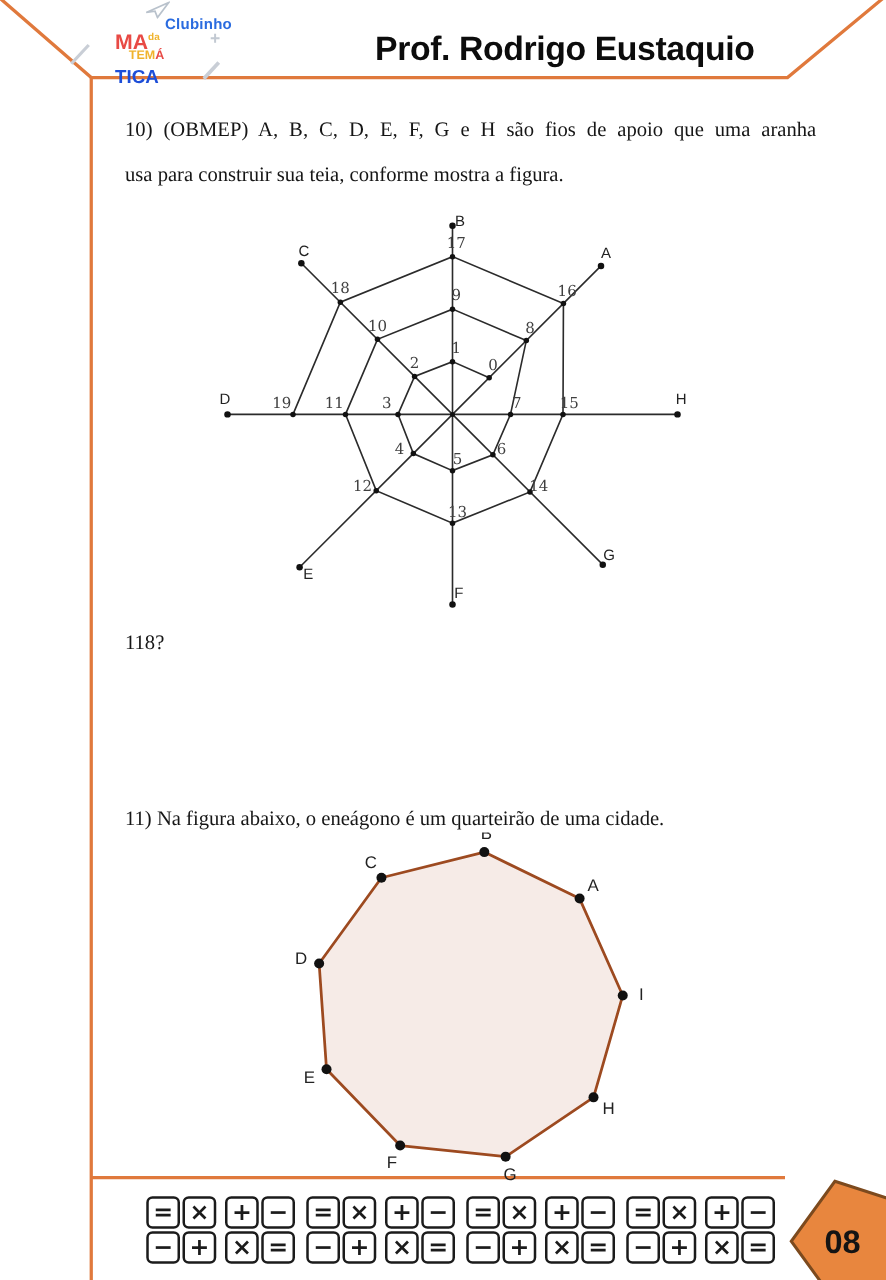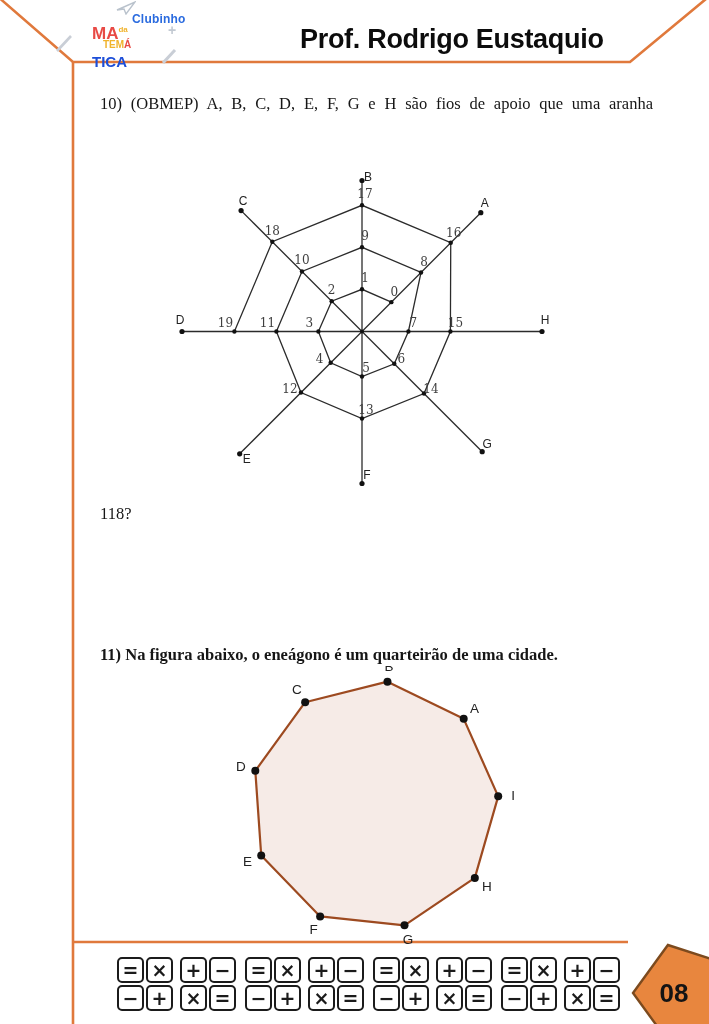--- a/index.html
+++ b/index.html
@@ -21,21 +21,21 @@
   .logo .l2 sup{font-size:8px;}
   .logo .l3{position:absolute;left:33px;top:35px;font-size:10px;}
   .logo .l4{position:absolute;left:22px;top:49px;font-size:15px;}
 
   
   .para{position:absolute;left:84px;width:553px;font-size:16.5px;line-height:35.5px;color:#161616;margin-left:16px;}
   .para .line{display:block;}
   .para .jline{text-align:justify;text-align-last:justify;}
   .q10{top:86px;}
   .q10b{top:496px;}
-  .q11{top:637px;font-weight:bold;}
+  .q11{top:637px;}
 
   
   .keys{position:absolute;left:117px;top:957px;display:flex;gap:9px;}
   .key-group{display:flex;flex-direction:column;gap:2px;}
   .key-row{display:flex;gap:2px;}
   .tile{width:27px;height:26px;background:#fff;border:2px solid #1b1b1b;border-radius:5px;
     display:flex;align-items:center;justify-content:center;
     font-family:"DejaVu Sans", sans-serif;font-weight:bold;font-size:19px;color:#1b1b1b;
     box-sizing:border-box;line-height:1;}
   .tile.pair-gap{margin-left:5px;}
@@ -71,20 +71,21 @@
     <span class="l1" style="color:#2a6bdf;margin-left:48px;">Clubinho</span>
     <span class="l2" style="color:#e84a45;text-align:right;"><span>MA</span><sup style="color:#f0b32c;">da</sup></span>
     <span class="l3" style="color:#f0b32c;"><span>TEM</span><span style="color:#e84a45;">Á</span></span>
     <span class="l4" style="color:#1d4ed8;">TICA</span>
   </div>
 
   <div class="page-title">Prof. Rodrigo Eustaquio</div>
 
   <div class="para q10">
     <span class="line jline">10) (OBMEP) A, B, C, D, E, F, G e H são fios de apoio que uma aranha</span>
+    <span class="line">usa para construir sua teia, conforme mostra a figura.</span>
   </div>
 
   <svg id="web-svg" class="abs" style="left:172px;top:168px;" width="380" height="328" viewBox="0 0 380 328">
       <line x1="190" y1="163.5" x2="308.79393923934" y2="44.70606076066002" stroke="#2b2b2b" stroke-width="1.3"></line>
       <circle cx="308.79393923934" cy="44.70606076066002" r="2.6" fill="#111"></circle>
       <text x="312.79393923934" y="34.70606076066002" text-anchor="middle" dominant-baseline="central" class="fig-letter">A</text>
       <line x1="190" y1="163.5" x2="190" y2="12.5" stroke="#2b2b2b" stroke-width="1.3"></line>
       <circle cx="190" cy="12.5" r="2.6" fill="#111"></circle>
       <text x="196" y="8.5" text-anchor="middle" dominant-baseline="central" class="fig-letter">B</text>
       <line x1="190" y1="163.5" x2="69.08474041710038" y2="42.58474041710036" stroke="#2b2b2b" stroke-width="1.3"></line>

